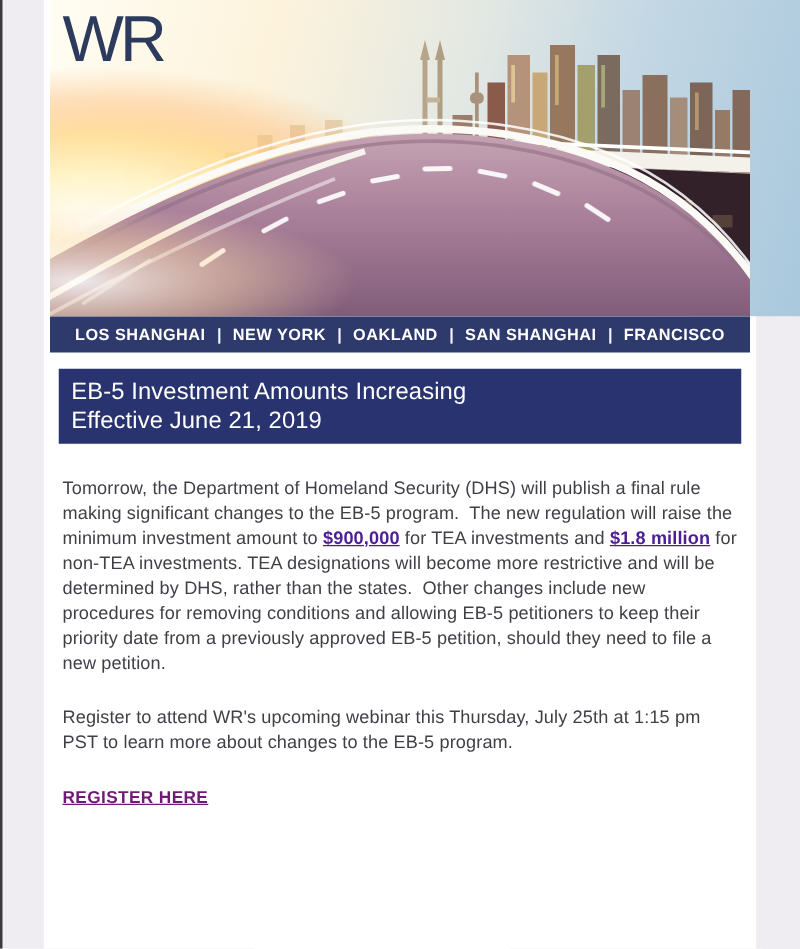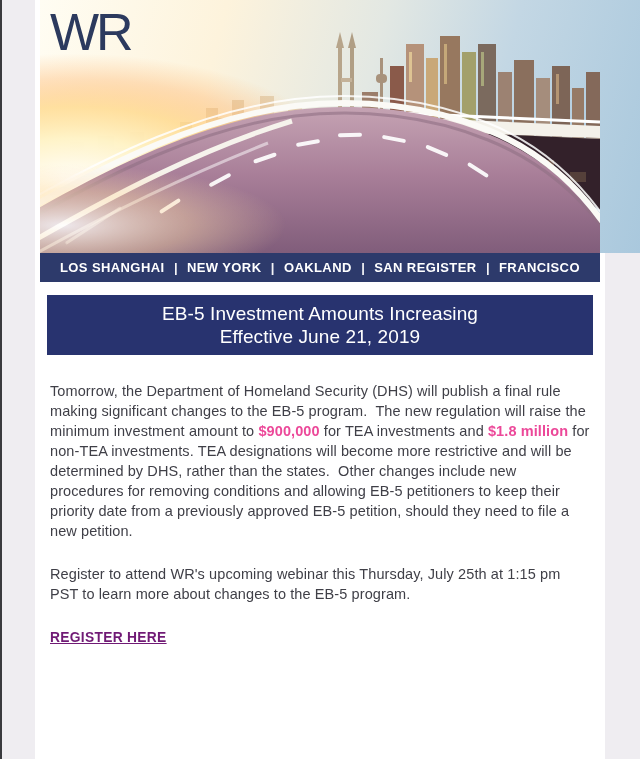--- a/index.html
+++ b/index.html
@@ -26,30 +26,30 @@
   .logo-llp { font-size:14px; color:#9aa0a4; letter-spacing:.5px; }
   .logo-tagline { font-size:11px; font-weight:bold; color:#3c4c58; margin-left:14px; letter-spacing:.2px; }
 
   
   .cities { margin:0 5px; width:560px; height:29px; background:#2d3a6b;
     display:flex; align-items:center; justify-content:space-between; padding:0 20px; }
   .city { color:#ffffff; font-size:13px; font-weight:bold; letter-spacing:.4px; white-space:nowrap; }
   .sep { color:#ffffff; font-size:13px; font-weight:bold; opacity:.95; }
 
   
-  .banner { margin:13px 12px 0 12px; background:#28336f; color:#ffffff; text-align:center;
+  .banner { margin:13px 12px 0 12px; background:#28336f; color:#ffffff; 
     padding:7px 10px; }
   .banner div { font-size:19px; line-height:23px; font-weight:400; letter-spacing:.1px; }
 
   
   .content { padding:0 15px; }
   .content p { margin-top:23px; font-size:14.5px; line-height:20px; color:#3f3f47;
     white-space:pre-wrap; letter-spacing:.1px; }
   .content p:first-child { margin-top:26px; }
-  .strong-amt { font-weight:bold; color:#ec4899; }
+  .strong-amt { font-weight:bold; color:#4c1d95;text-decoration:underline; }
   .register { display:inline-block; margin:26px 0 0 0; font-size:13.8px; font-weight:bold;
     color:#701a75; text-decoration:underline; letter-spacing:.3px; cursor:pointer; }
 </style>
 </head>
 <body>
 
 <div class="edge-line"></div>
 
 <div class="email">
 
@@ -159,21 +159,21 @@
     </div>
   </div>
 
   <div class="cities">
       <span class="city">LOS SHANGHAI</span>
       <span class="sep">|</span>
       <span class="city">NEW YORK</span>
       <span class="sep">|</span>
       <span class="city">OAKLAND</span>
       <span class="sep">|</span>
-      <span class="city">SAN REGISTER</span>
+      <span class="city">SAN SHANGHAI</span>
       <span class="sep">|</span>
       <span class="city">FRANCISCO</span>
     </div>
 
   <div class="banner">
     <div>EB-5 Investment Amounts Increasing</div>
     <div>Effective June 21, 2019</div>
   </div>
 
   <div class="content">

